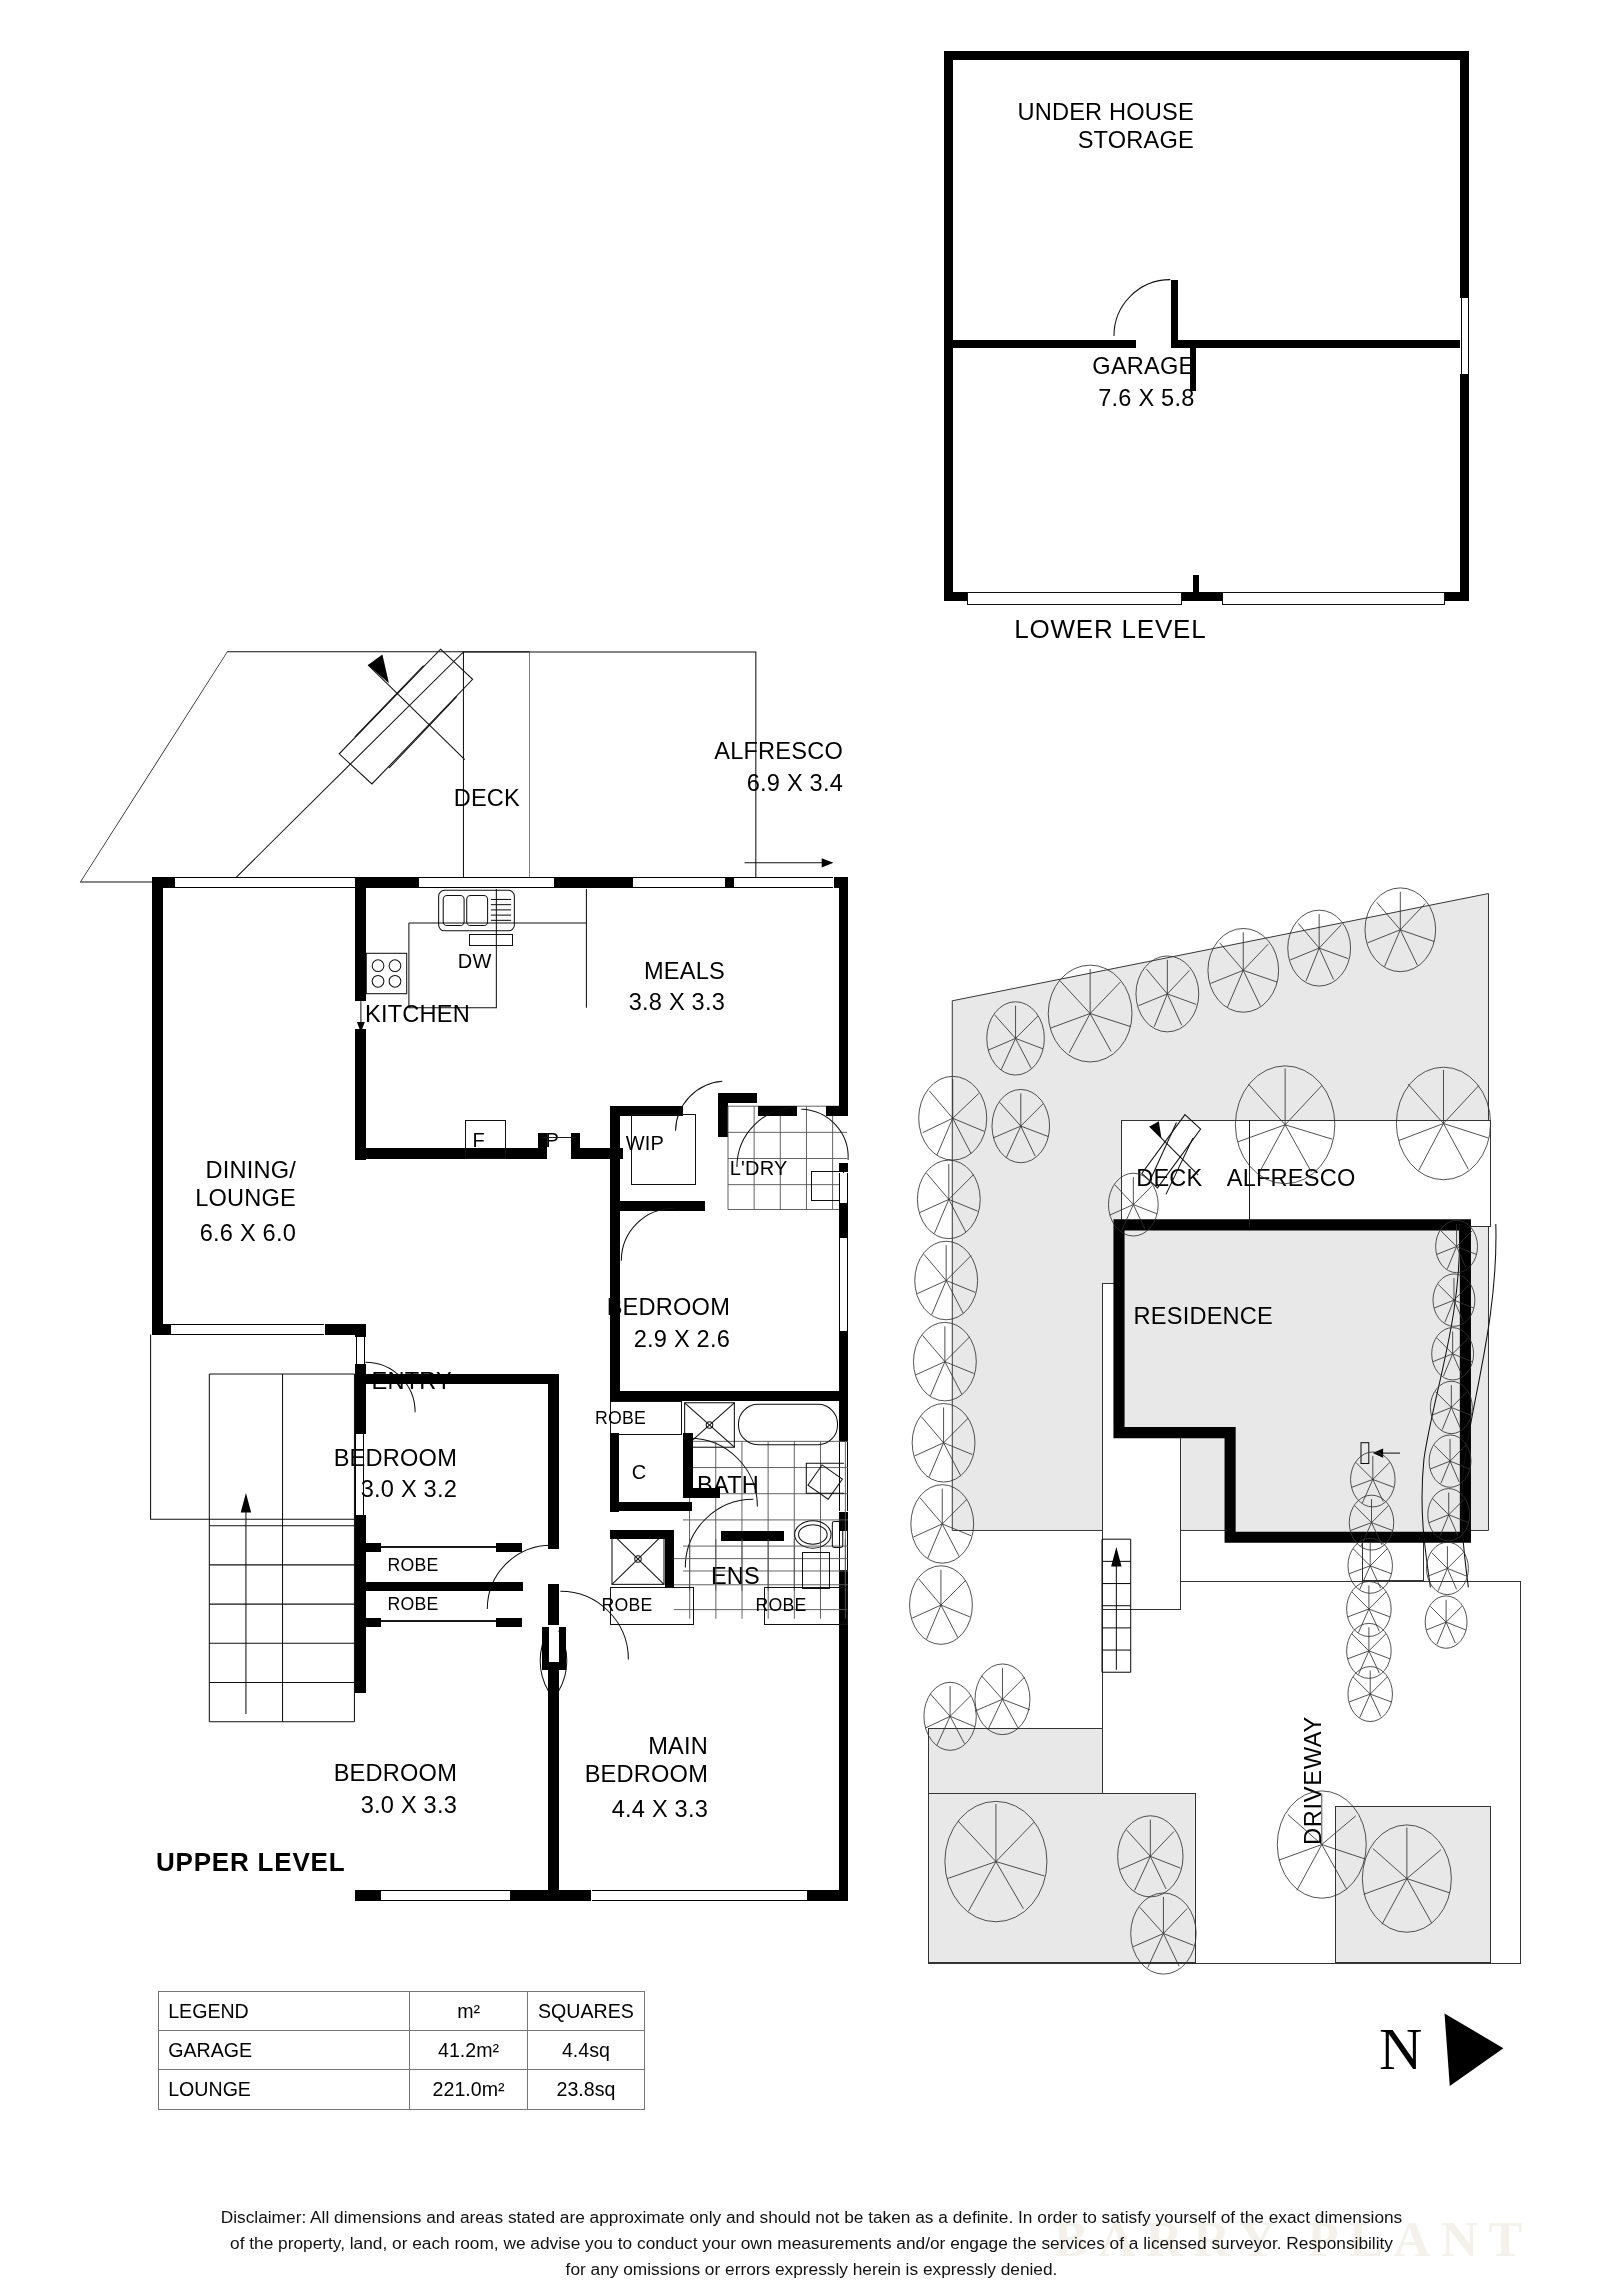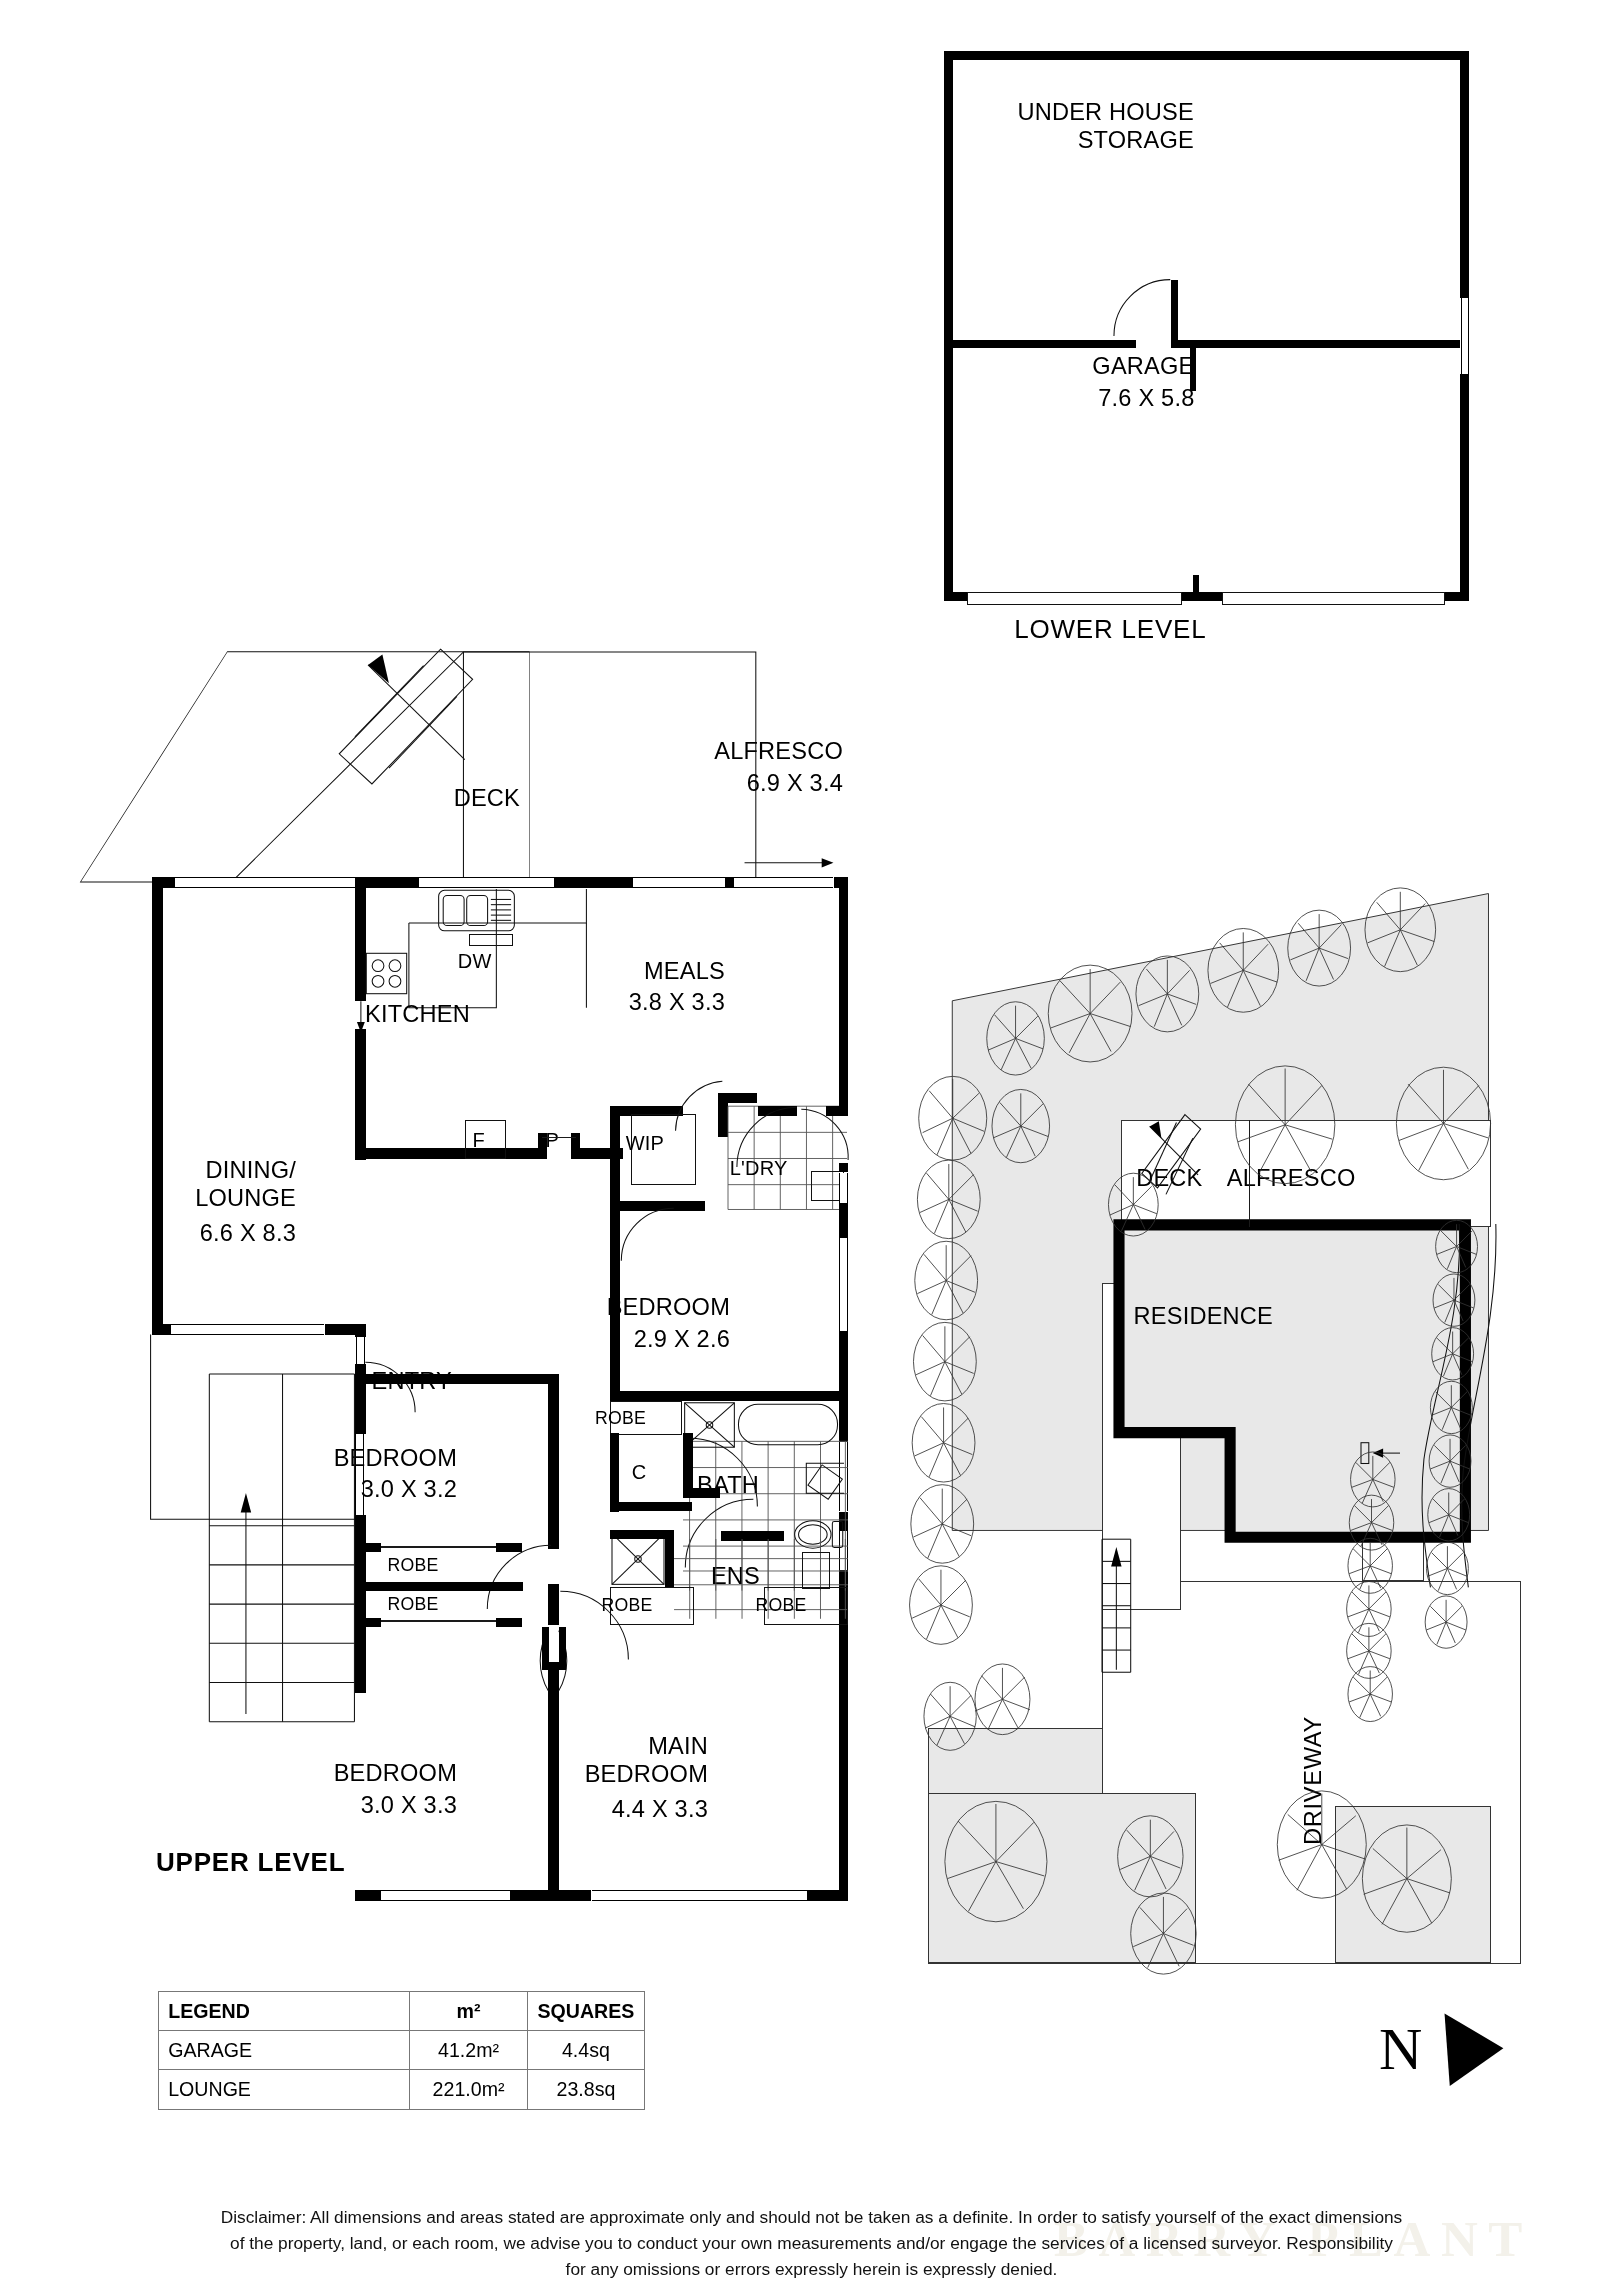--- a/index.html
+++ b/index.html
@@ -28,21 +28,21 @@
   .filled{fill:#000;stroke:none;}
 
   
   #site .lot{position:absolute;background:#e8e8e8;border:1px solid #333;box-sizing:border-box;}
   #site .pav{position:absolute;background:#fff;border:1px solid #333;box-sizing:border-box;}
 
   
   #legend{position:absolute;left:158px;top:1991px;border-collapse:collapse;
           font-size:19.6px;background:#fff;}
   #legend td{border:1px solid #777;padding:4.6px 9.2px;height:29px;vertical-align:middle;}
-  #legend tr:first-child td{font-weight:bold;}
+  #legend tr:first-child td{font-weight:normal;}
   #legend .num{text-align:center;width:98px;}
   #legend .nm{width:232px;}
 
   #disclaimer{position:absolute;left:0;right:0;top:2205px;text-align:center;
               font-size:17.3px;line-height:1.5;color:#111;}
 
   #watermark{position:absolute;left:1054px;top:2210px;font-size:51px;
              letter-spacing:10.5px;color:#f3f1ea;font-weight:bold;
              font-family:"Liberation Serif",serif;}
 
@@ -187,21 +187,21 @@
   <div class="lbl c sm" style="left:485px;top:1129px;width:52px;margin-left:-26px;">F</div>
 
   <div class="lbl c sm" style="left:559px;top:1129px;width:52px;margin-left:-26px;">P</div>
   <div class="ln" style="left:542px;top:1137px;width:34px;height:1.3px;"></div>
 
   <div class="lbl c rm" style="left:725px;top:958px;width:236px;margin-left:-118px;">MEALS</div>
   <div class="lbl c rm" style="left:725px;top:989px;width:236px;margin-left:-118px;">3.8 X 3.3</div>
 
   <div class="lbl c rm" style="left:296px;top:1157px;width:262px;margin-left:-131px;">DINING/
 LOUNGE</div>
-  <div class="lbl c rm" style="left:296px;top:1220px;width:262px;margin-left:-131px;">6.6 X 8.3</div>
+  <div class="lbl c rm" style="left:296px;top:1220px;width:262px;margin-left:-131px;">6.6 X 6.0</div>
   <div class="lbl c rm" style="left:452px;top:1368px;width:196px;margin-left:-98px;">ENTRY</div>
 
   <div class="w" style="left:610px;top:1106px;width:73px;height:9.8px;"></div>
   <div class="w" style="left:610px;top:1106px;width:9.8px;height:105px;"></div>
   <div class="w" style="left:718px;top:1093px;width:9.8px;height:44px;"></div>
   <div class="w" style="left:718px;top:1093px;width:39px;height:9.8px;"></div>
   <div class="w" style="left:610px;top:1201px;width:95px;height:9.8px;"></div>
   <svg style="left:674px;top:1080px;width:59px;height:65px;" viewBox="0 0 90 100" width="59" height="65">
     <path class="strokethin" d="M 74 2 A 78 78 0 0 0 2 78"></path>
   </svg>

